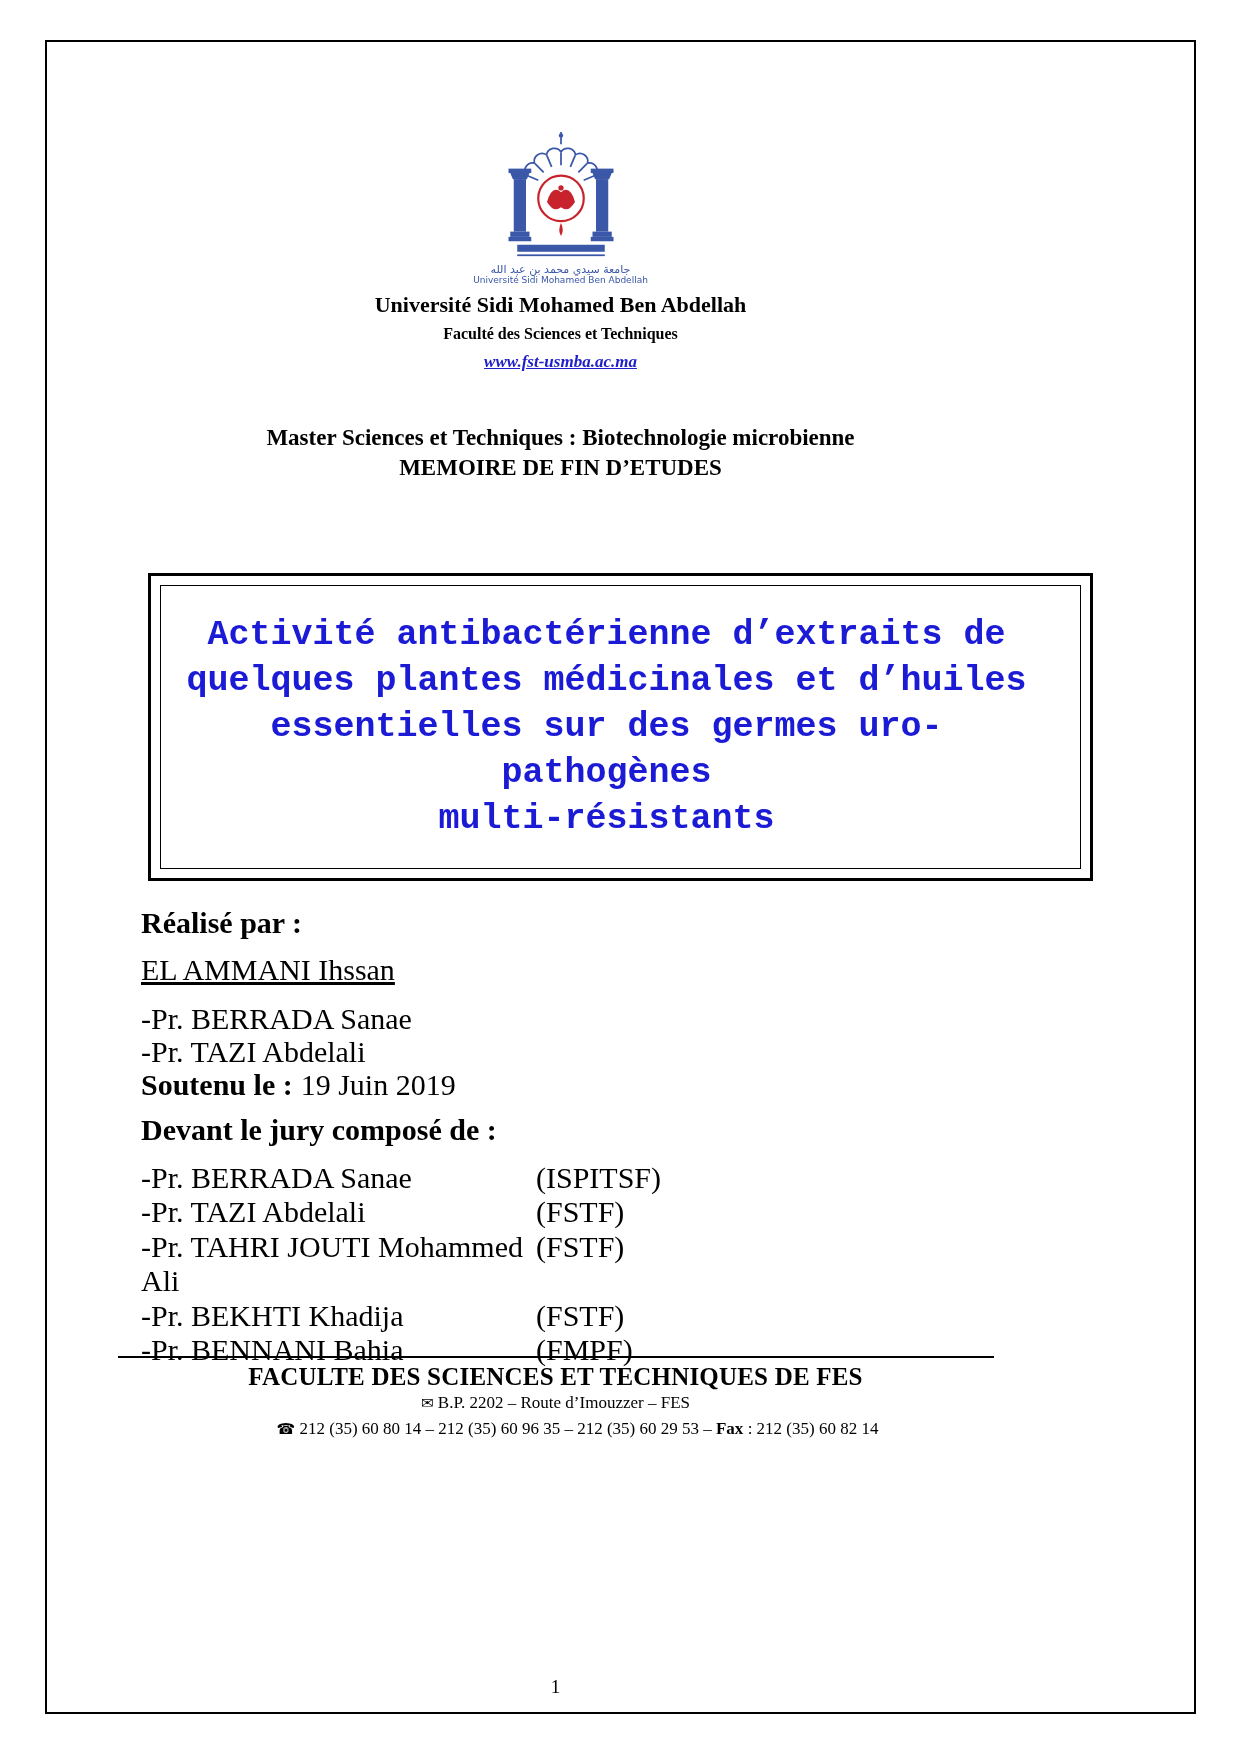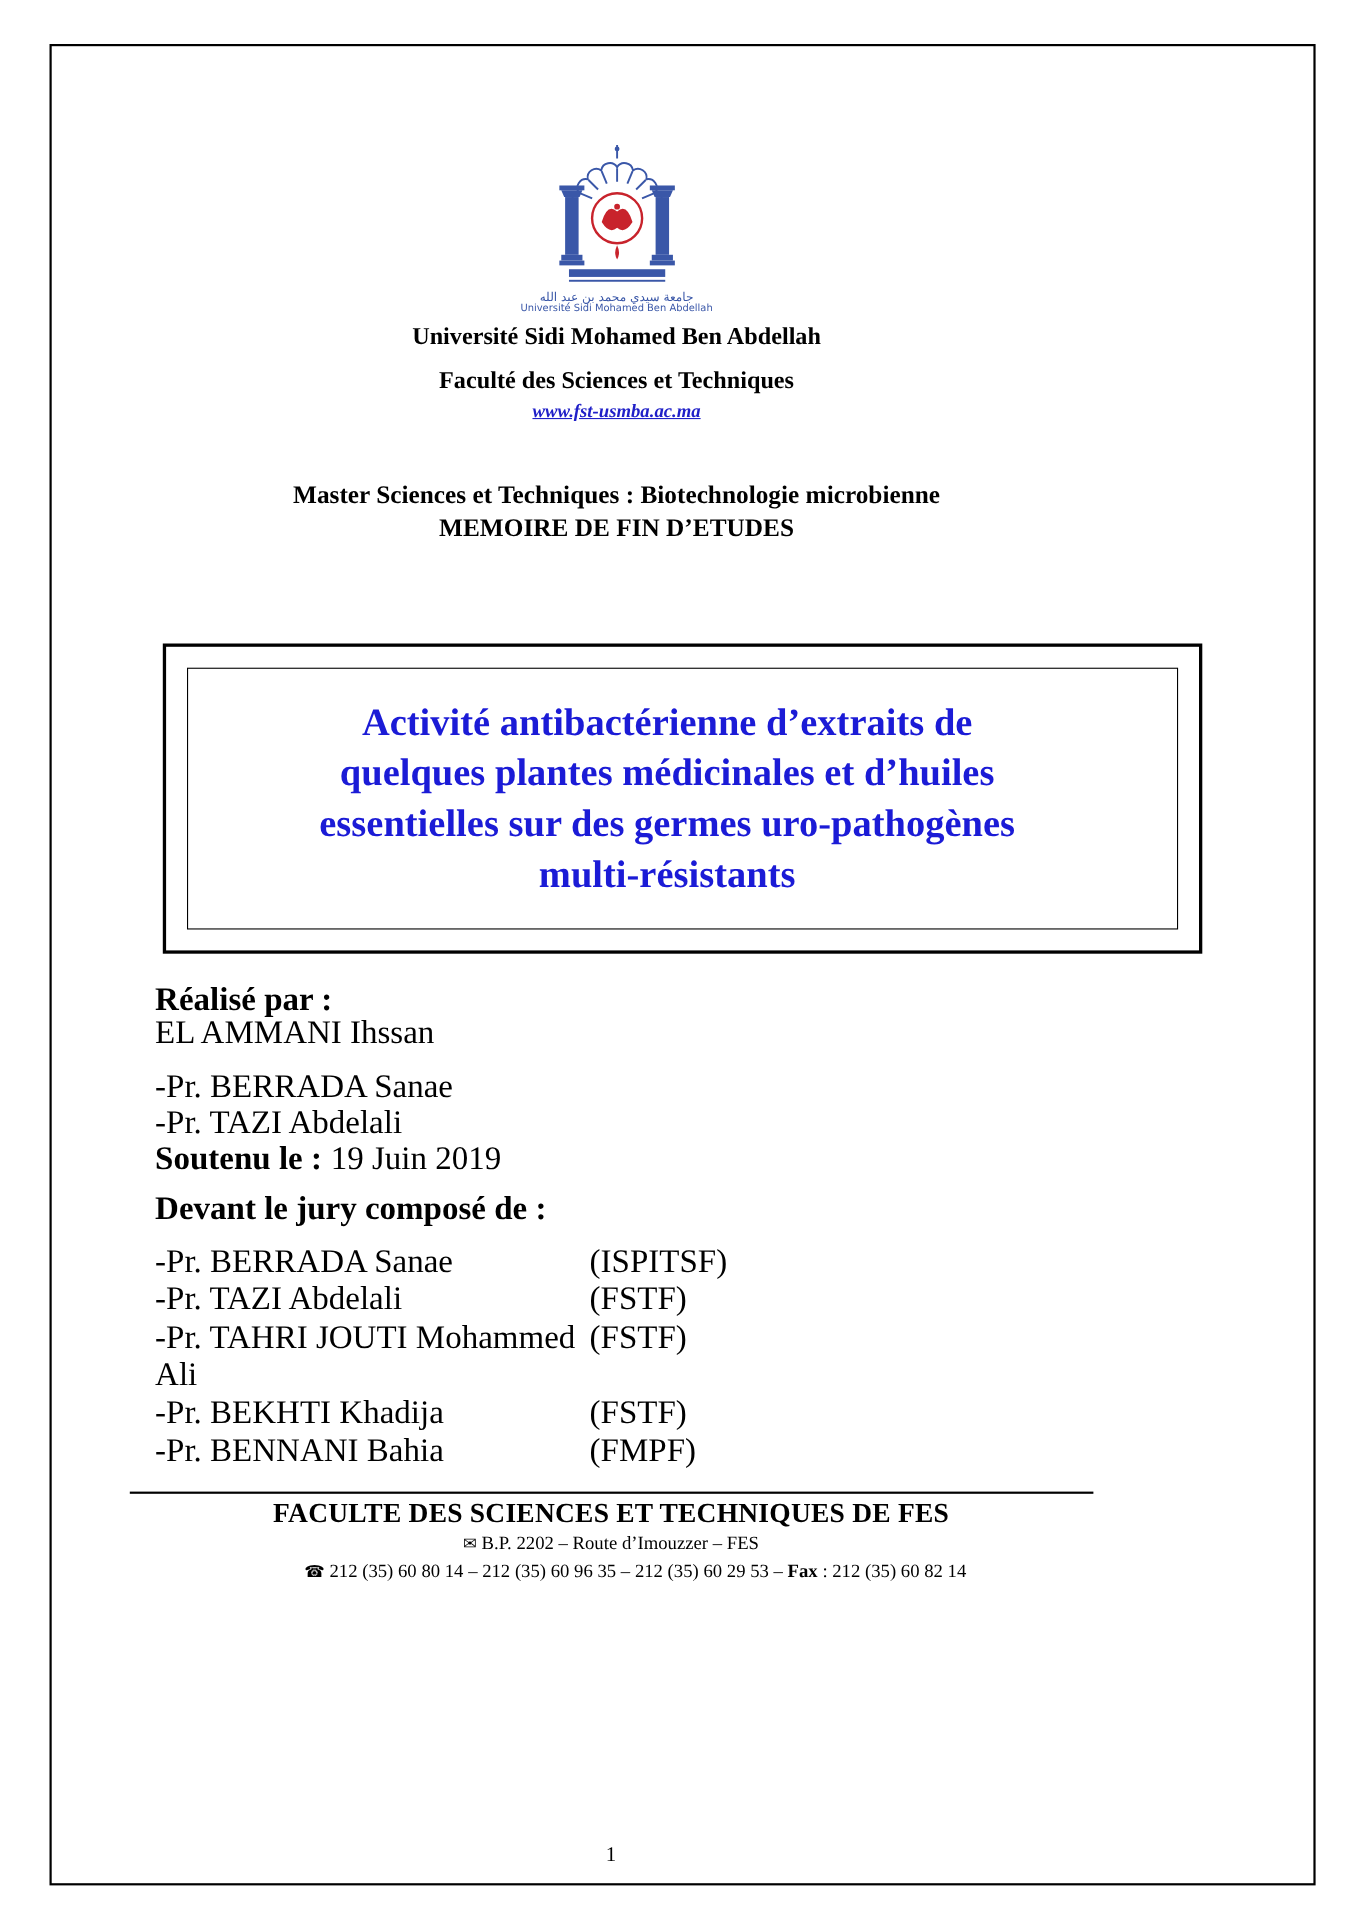--- a/index.html
+++ b/index.html
@@ -17,47 +17,47 @@
 
   .centered { text-align:center; padding-right:120px; }
 
   
   .logo-block { margin-top:86px; }
   .logo-captions { line-height:1.1; color:#3a57a8; }
   .logo-caption-ar { font-size:11px; font-family:"DejaVu Sans", sans-serif; }
   .logo-caption-fr { font-size:9px; font-family:"DejaVu Sans", sans-serif; }
 
   .university-line { font-size:22px; font-weight:bold; line-height:29px; margin-top:4px; }
-  .faculty-line    { font-size:22px; font-weight:bold; line-height:29px;margin-top:11px; }
+  .faculty-line    { font-size:16px; font-weight:bold; line-height:29px; }
   .website-line    { font-size:17px; line-height:27px; }
   .website-link    { color:#2020c8; font-weight:bold; font-style:italic; text-decoration:underline; cursor:pointer; }
   .year-line       { font-size:22px; font-weight:bold; margin-top:12px; line-height:29px; }
 
   .master-line { font-size:23px; font-weight:bold; margin-top:48px; line-height:30px; }
   .memoir-line { font-size:23px; font-weight:bold; line-height:30px; }
 
   
   .title-box-outer {
     margin:90px 101px 0 101px;
-    border:3px solid #000; padding:19px;
+    border:3px solid #000; padding:9px;font-family:Liberation Mono, monospace;
   }
   .title-box-inner {
     border:1.5px solid #000;
     padding:26px 44px 26px 16px;
     text-align:center;
   }
   .thesis-title {
     color:#1b1bd6; font-weight:bold; font-size:35px; line-height:46px;
   }
 
   
   .details { padding-left:94px; font-size:30px; }
   .lbl { font-weight:bold; }
   .realise-label { margin-top:27px; line-height:30px; }
-  .author-name   { line-height:30px; }
+  .author-name   { margin-top:17px; line-height:30px;text-decoration:underline; }
   .encadre-label { margin-top:13px; line-height:30px; }
   .sup-block     { margin-top:17px; line-height:33px; }
   .soutenu-date  { margin-left:8px; font-weight:normal; }
   .jury-label    { margin-top:14px; line-height:30px; }
   .jury-grid {
     margin-top:16px;
     display:grid; grid-template-columns:395px 220px;
     line-height:34.5px;
   }
 

